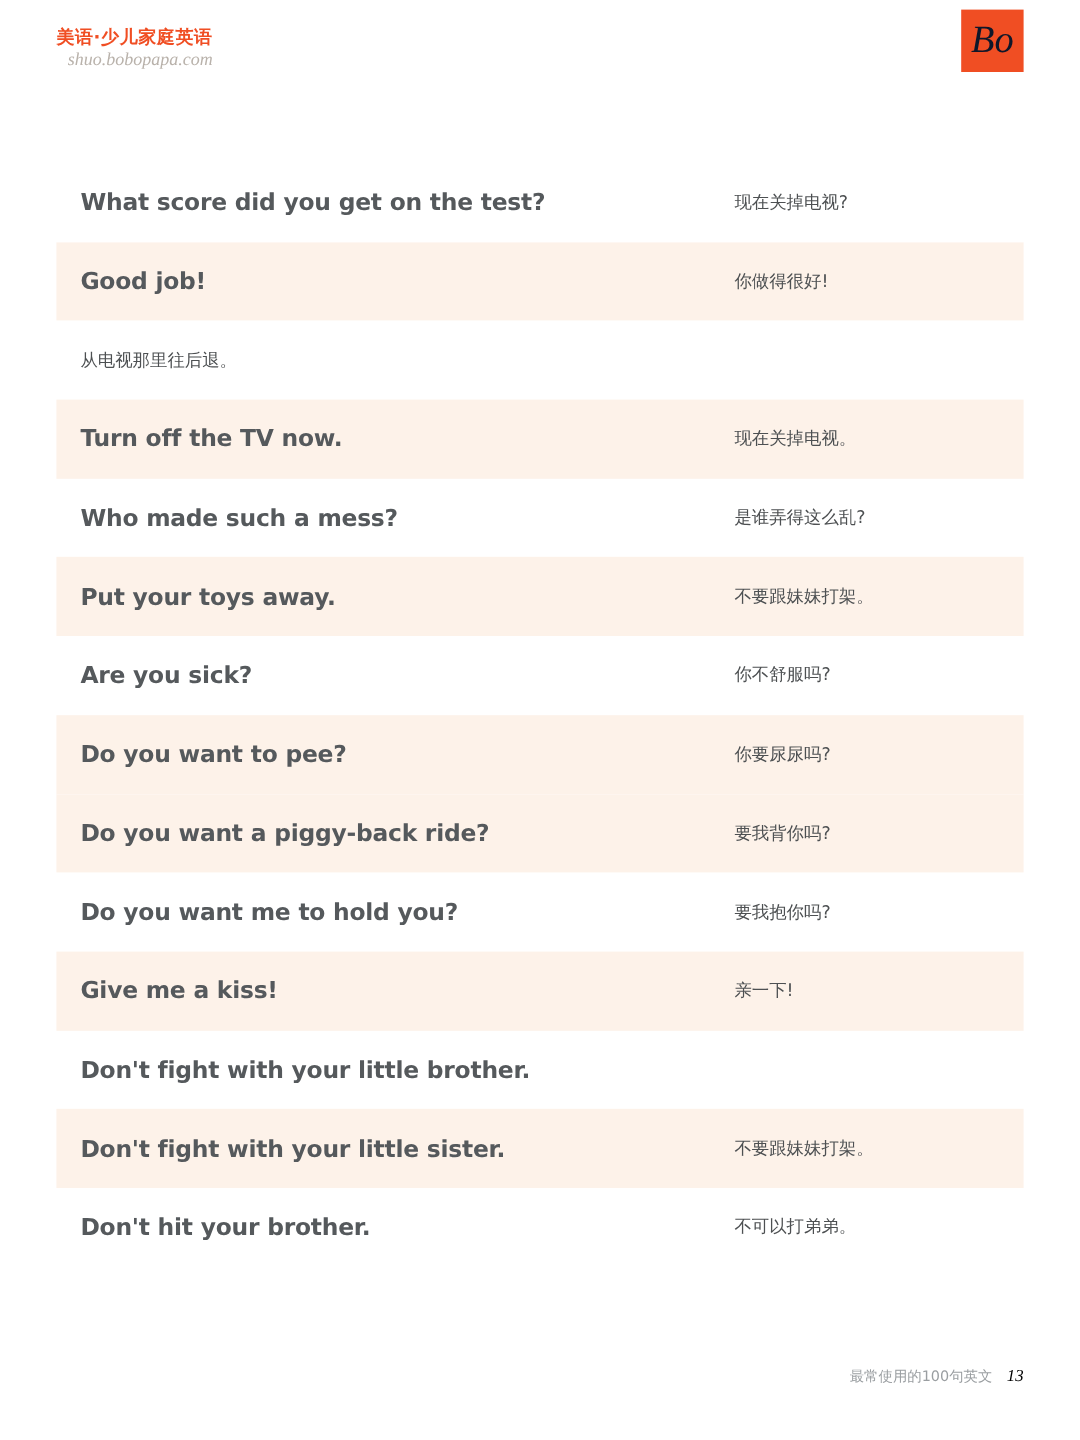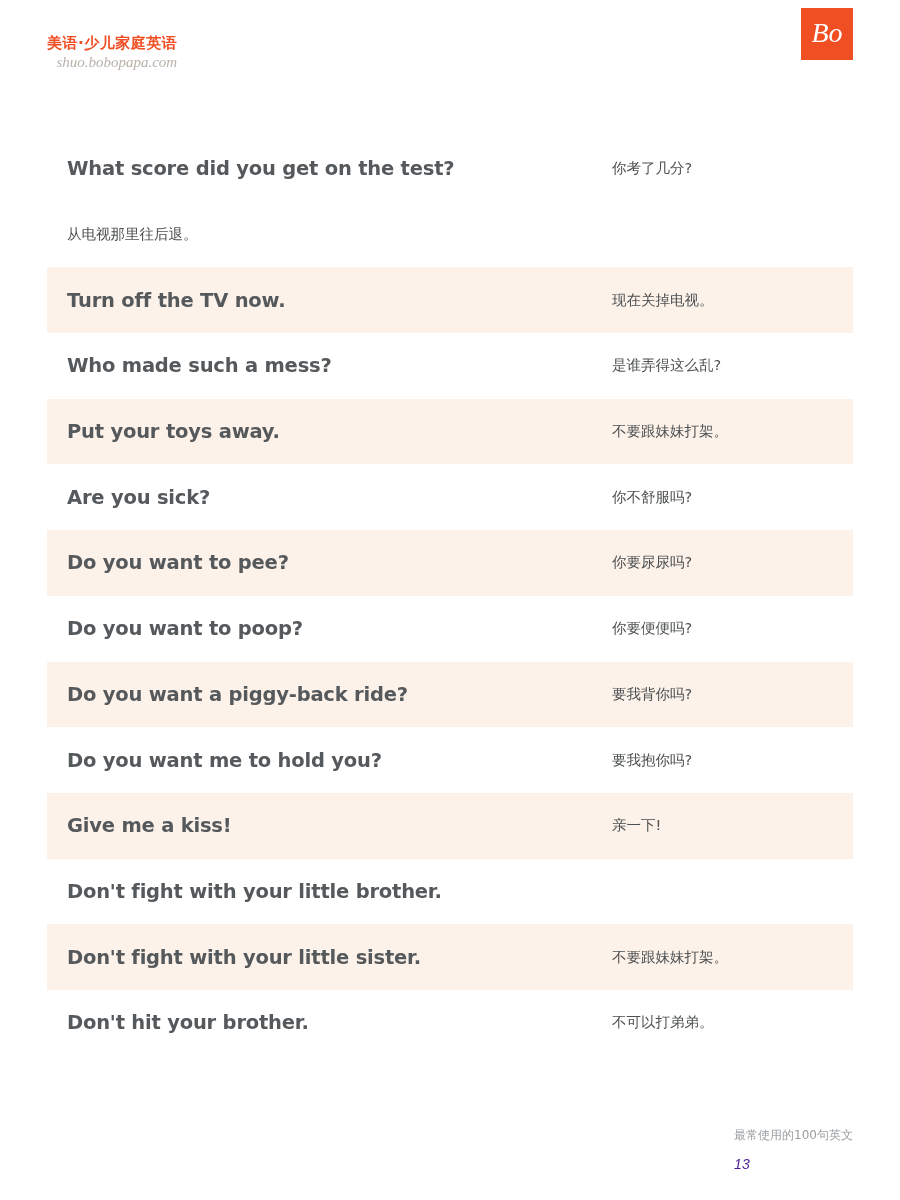--- a/index.html
+++ b/index.html
@@ -22,21 +22,21 @@
   }
   
   .header {
     position: absolute;
     top: 0; left: 0; right: 0;
     height: 90px;
   }
   .brand {
     position: absolute;
     left: 47px;
-    top: 34px;
+    top: 22px;
   }
   .brand-title {
     font-size: 15px;
     font-weight: bold;
     color: #f04e23;
     letter-spacing: 0.5px;
     line-height: 18px;
     font-family: "DejaVu Sans", sans-serif;
   }
   .brand-url {
@@ -53,23 +53,23 @@
     right: 47px;
     top: 8px;
     width: 52px;
     height: 52px;
     background: #f04e23;
     display: flex;
     align-items: center;
     justify-content: center;
   }
   .logo-badge span {
-    color: #ffffff;
+    color: #0f172a;
     font-family: "Liberation Serif", serif;
-    font-size: 28px;
+    font-size: 32px;
     font-style: italic;
     line-height: 25px;
     padding-bottom: 3px;
   }
   
   .table {
     position: absolute;
     left: 47px;
     top: 136px;
     width: 806px;
@@ -96,57 +96,60 @@
     flex: 1;
     font-family: "DejaVu Sans", sans-serif;
     font-size: 14.5px;
     color: #4d5052;
     white-space: nowrap;
   }
   
   .footer {
     position: absolute;
     right: 47px;
-    bottom: 28px;
+    bottom: 44px;
     display: flex;
     align-items: baseline;
     gap: 12px;
-    flex-direction: column;
   }
   .footer-text {
     font-family: "DejaVu Sans", sans-serif;
     font-size: 12px;
     color: #9a9ea1;
   }
   .footer-page {
-    font-family: Liberation Sans, sans-serif;
+    font-family: Liberation Serif, serif;
     font-style: italic;
     font-size: 14px;
-    color: #4c1d95;
+    color: #000000;
   }
 </style>
 </head>
 <body>
 
 <div class="page">
 
   <div class="header">
     <div class="brand">
       <div class="brand-title">美语·少儿家庭英语</div>
       <div class="brand-url">shuo.bobopapa.com</div>
     </div>
     <div class="logo-badge">
       <span>Bo</span>
     </div>
   </div>
 
   <div class="table">
     <div class="row">
       <div class="en">What score did you get on the test?</div>
-      <div class="zh">你考了几分?</div>
+      <div class="zh">现在关掉电视?</div>
+    </div>
+    <div class="row alt">
+      <div class="en">Good job!</div>
+      <div class="zh">你做得很好!</div>
     </div>
     <div class="row">
       <div class="zh">从电视那里往后退。</div>
     </div>
     <div class="row alt">
       <div class="en">Turn off the TV now.</div>
       <div class="zh">现在关掉电视。</div>
     </div>
     <div class="row">
       <div class="en">Who made such a mess?</div>
@@ -156,24 +159,20 @@
       <div class="en">Put your toys away.</div>
       <div class="zh">不要跟妹妹打架。</div>
     </div>
     <div class="row">
       <div class="en">Are you sick?</div>
       <div class="zh">你不舒服吗?</div>
     </div>
     <div class="row alt">
       <div class="en">Do you want to pee?</div>
       <div class="zh">你要尿尿吗?</div>
-    </div>
-    <div class="row">
-      <div class="en">Do you want to poop?</div>
-      <div class="zh">你要便便吗?</div>
     </div>
     <div class="row alt">
       <div class="en">Do you want a piggy-back ride?</div>
       <div class="zh">要我背你吗?</div>
     </div>
     <div class="row">
       <div class="en">Do you want me to hold you?</div>
       <div class="zh">要我抱你吗?</div>
     </div>
     <div class="row alt">

